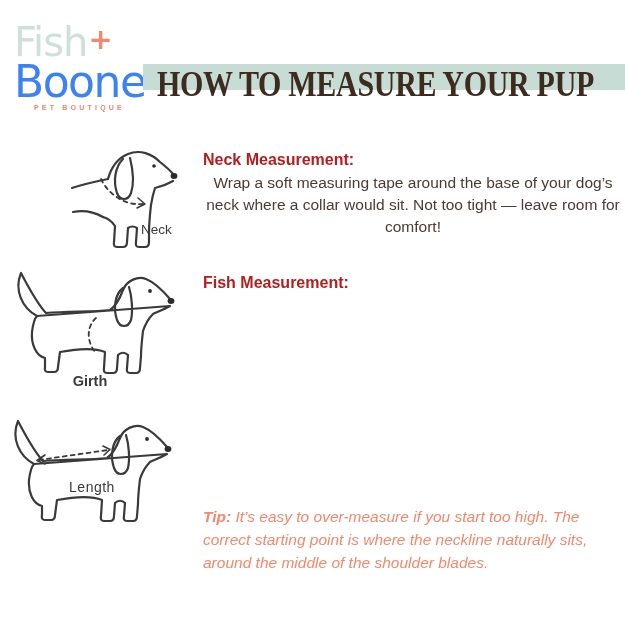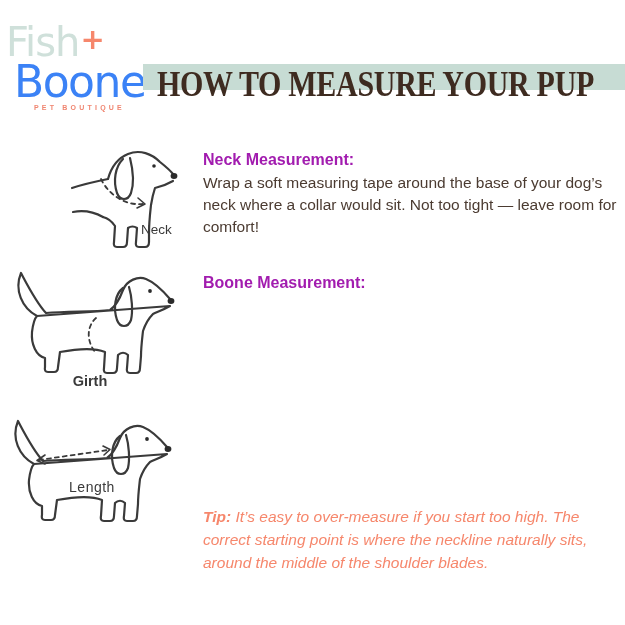--- a/index.html
+++ b/index.html
@@ -2,21 +2,21 @@
 <html><head>
 <meta charset="utf-8">
 <style>
   html,body{margin:0;padding:0;background:#ffffff;}
   .canvas{
     position:relative;width:625px;height:625px;background:#ffffff;overflow:hidden;
     font-family:"Liberation Sans",sans-serif;
   }
   
   .logo-fish{
-    position:absolute;left:6px;top:22px;font-size:40px;line-height:1;
+    position:absolute;left:14px;top:22px;font-size:40px;line-height:1;
     font-family:"DejaVu Sans",sans-serif;font-weight:500;letter-spacing:-1px;color:#cfe0da;
   }
   .logo-plus{
     font-size:29px;color:#f6876c;font-weight:600;position:relative;top:-7px;margin-left:1px;
   }
   .logo-boone{
     position:absolute;left:14px;top:60px;font-size:44px;line-height:1;
     font-family:"DejaVu Sans",sans-serif;font-weight:500;letter-spacing:-1.5px;color:#3b82f6;
   }
   .logo-tagline{
@@ -36,22 +36,22 @@
   svg{position:absolute;overflow:visible;}
   .dog path, .dog polyline{fill:none;stroke:#3a3a3a;stroke-width:2.2;stroke-linecap:round;stroke-linejoin:round;}
   .dog .dash{stroke-dasharray:4 4;stroke-width:1.8;}
   .dog .fillblob{fill:#2b2b2b;stroke:none;}
   .dog text{font-family:"Liberation Sans",sans-serif;fill:#3a3a3a;}
   .svg-neck{left:70px;top:146px;}
   .svg-girth{left:8px;top:268px;}
   .svg-length{left:5px;top:416px;}
   
   .section-text{position:absolute;left:203px;width:420px;color:#4b3b31;}
-  .section-heading{font-weight:700;font-size:16px;line-height:22px;color:#a21caf;}
-  .section-body{font-size:15.5px;line-height:22px;margin-top:1px;}
+  .section-heading{font-weight:700;font-size:16px;line-height:22px;color:#b91c1c;}
+  .section-body{font-size:15.5px;line-height:22px;margin-top:1px;text-align:center;}
   .sec1{top:149px;} .sec2{top:272px;} .sec3{top:374px;}
   .tip-block{
     position:absolute;left:203px;top:505px;width:424px;
     font-style:italic;font-size:15.5px;line-height:23px;color:#f6876c;
   }
   .tip-label{font-weight:700;font-style:italic;}
 </style>
 </head>
 <body>
 
@@ -96,21 +96,21 @@
     <polyline points="98,30 105,33.5 99,39" style="stroke-width:1.6"></polyline>
     <text x="87" y="76" font-size="14" font-weight="500" text-anchor="middle" letter-spacing="0.5">Length</text>
   </svg>
 
   <div class="section-text sec1">
     <div class="section-heading">Neck Measurement:</div>
     <div class="section-body">Wrap a soft measuring tape around the base of your dog’s neck where a collar would sit. Not too tight — leave room for comfort!</div>
   </div>
 
   <div class="section-text sec2">
-    <div class="section-heading">Boone Measurement:</div>
+    <div class="section-heading">Fish Measurement:</div>
   </div>
 
   <div class="section-text sec3">
   </div>
 
   <div class="tip-block"><span class="tip-label">Tip:</span><span> It’s easy to over-measure if you start too high. The correct starting point is where the neckline naturally sits, around the middle of the shoulder blades.</span></div>
 
 </div>
 
 </body></html>

